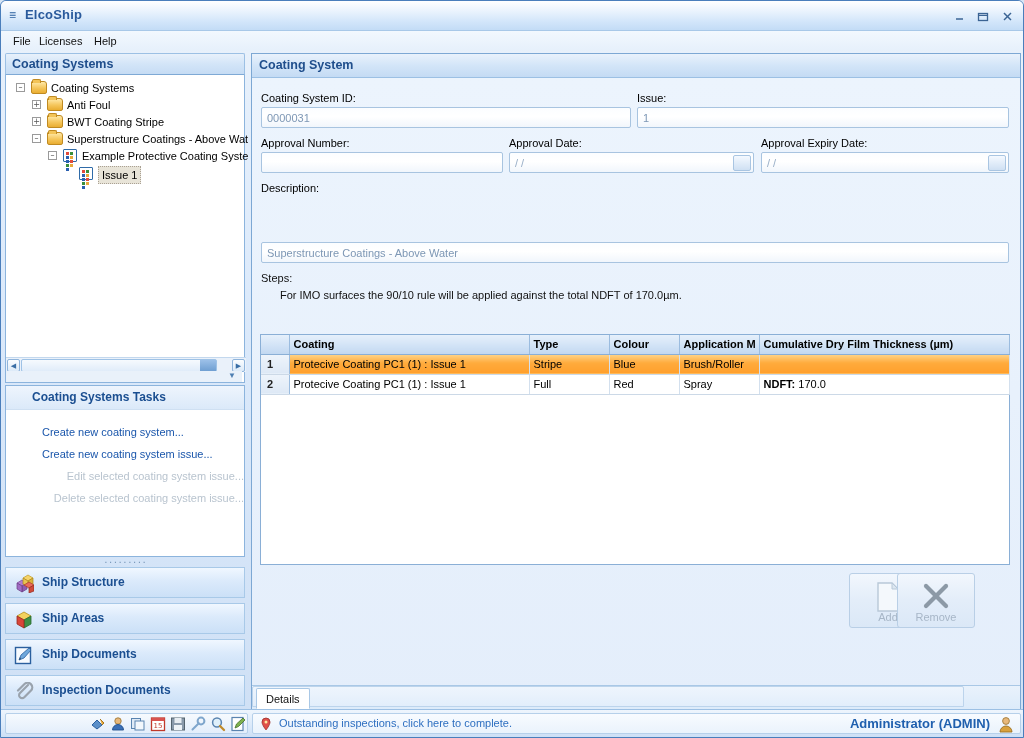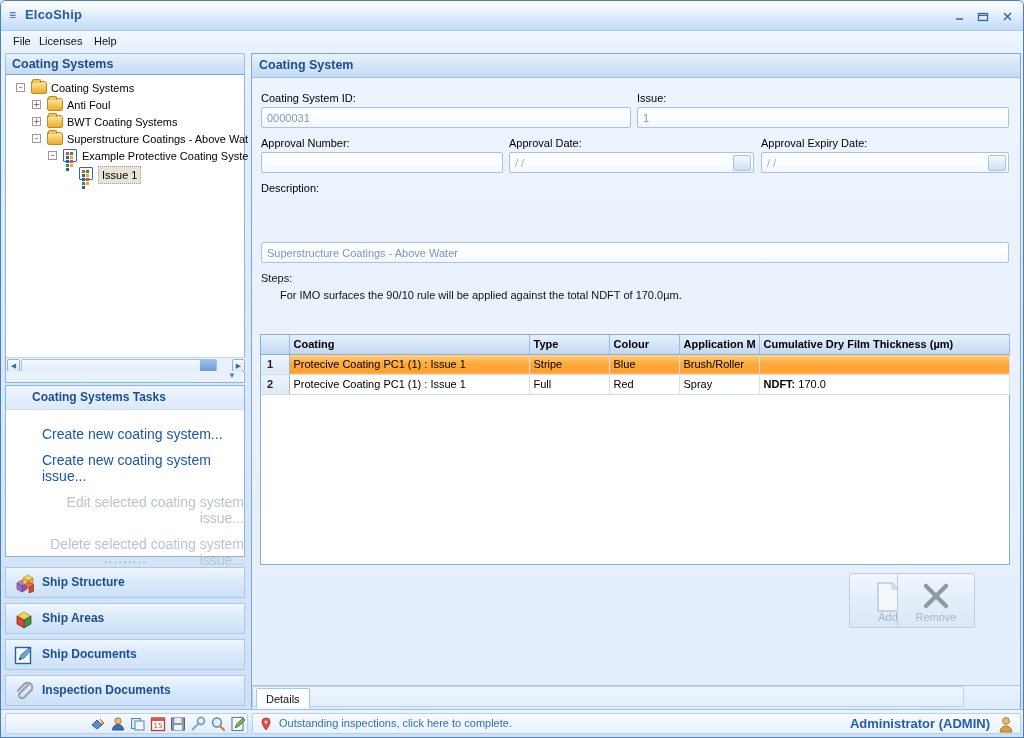--- a/index.html
+++ b/index.html
@@ -139,21 +139,21 @@
     background:#fff; border:1px solid #8cb4dd;
   }
   #tasksbox .tasks-head {
     height:24px; line-height:23px;
     background: linear-gradient(180deg,#eef5fd 0%, #dbe9f9 100%);
     border-bottom:1px solid #cfe0f2;
     color:#1b4f91; font-weight:bold; font-size:12px; padding-left:26px;
   }
   .tasklink {
     margin:0 0 0 36px; padding-top:10px;
-    font-size:14px; color:#1a56ab; cursor:pointer;
+    font-size:11px; color:#1a56ab; cursor:pointer;
   }
   .tasklink.first { padding-top:16px; }
   .tasklink.disabled { color:#b9c4cf; cursor:default;text-align:right; }
   #tasks-dots {
     position:absolute; left:0; bottom:-9px; width:240px;
     text-align:center; color:#6f8fb3; font-size:10px; letter-spacing:2px;
   }
 
   
   .navbar {
@@ -344,21 +344,21 @@
 
         <div class="tnode" style="margin-top:1px;">
           <span class="exp" style="left:20px;">+</span>
           <span class="ico-folder" style="left:35px;"></span>
           <span class="tlabel" style="left:55px;">Anti Foul</span>
         </div>
 
         <div class="tnode" style="margin-top:1px;">
           <span class="exp" style="left:20px;">+</span>
           <span class="ico-folder" style="left:35px;"></span>
-          <span class="tlabel" style="left:55px;">BWT Coating Systems</span>
+          <span class="tlabel" style="left:55px;">BWT Coating Stripe</span>
         </div>
 
         <div class="tnode" style="margin-top:1px;">
           <span class="exp" style="left:20px;">–</span>
           <span class="ico-folder" style="left:35px;"></span>
           <span class="tlabel" style="left:55px;">Superstructure Coatings - Above Wat</span>
         </div>
 
         <div class="tnode" style="margin-top:1px;">
           <span class="exp" style="left:36px;">–</span>

